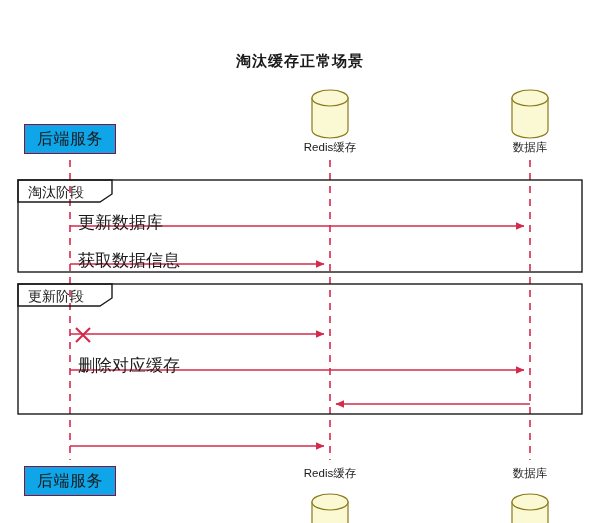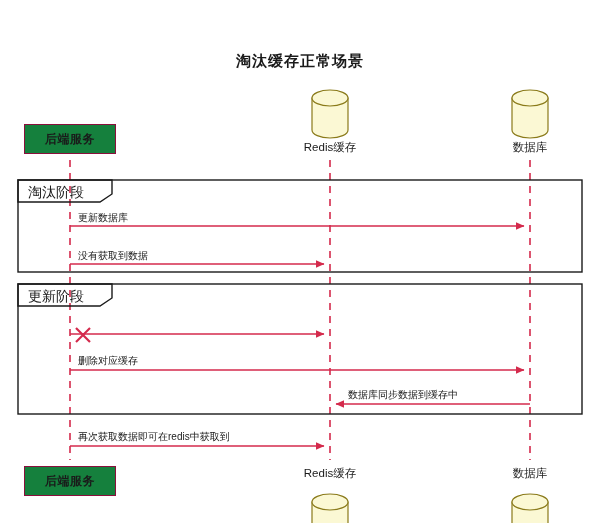--- a/index.html
+++ b/index.html
@@ -34,40 +34,40 @@
     text-align: center;
     font-size: 15px;
     font-weight: bold;
     color: #1a1a1a;
     letter-spacing: 1px;
   }
   .actor-box {
     position: absolute;
     box-sizing: border-box;
     border: 1px solid #8a0f3c;
-    background: #15803d;
+    background: #0ea5e9;
     color: #1a1a1a;
-    font-size: 12px;
-    font-weight: bold;
+    font-size: 16px;
+    font-weight: normal;
     display: flex;
     align-items: center;
     justify-content: center;
     letter-spacing: 0.5px;
   }
   .db-label {
     position: absolute;
     font-size: 11.5px;
     color: #1a1a1a;
     text-align: center;
     white-space: nowrap;
     transform: translateX(-50%);
   }
   .msg-label {
     position: absolute;
-    font-size: 10px;
+    font-size: 17px;
     color: #1a1a1a;
     white-space: nowrap;
   }
   .frame-label {
     position: absolute;
     font-size: 14px;
     color: #1a1a1a;
     white-space: nowrap;
   }
   .watermark {
@@ -163,18 +163,16 @@
   <div class="db-label" style="left:330px; top:104px;">Redis缓存</div>
   <div class="db-label" style="left:530px; top:104px;">数据库</div>
 
   <div class="db-label" style="left:330px; top:430px;">Redis缓存</div>
   <div class="db-label" style="left:530px; top:430px;">数据库</div>
 
   <div class="frame-label" style="left:28px; top:148px;">淘汰阶段</div>
   <div class="frame-label" style="left:28px; top:252px;text-align:center;">更新阶段</div>
 
   <div class="msg-label" style="left:78px; top:175px;">更新数据库</div>
-  <div class="msg-label" style="left:78px; top:213px;">没有获取到数据</div>
+  <div class="msg-label" style="left:78px; top:213px;">获取数据信息</div>
   <div class="msg-label" style="left:78px; top:318px;">删除对应缓存</div>
-  <div class="msg-label" style="left:348px; top:352px;">数据库同步数据到缓存中</div>
-  <div class="msg-label" style="left:78px; top:394px;">再次获取数据即可在redis中获取到</div>
 
 </div>
 
 </body></html>

